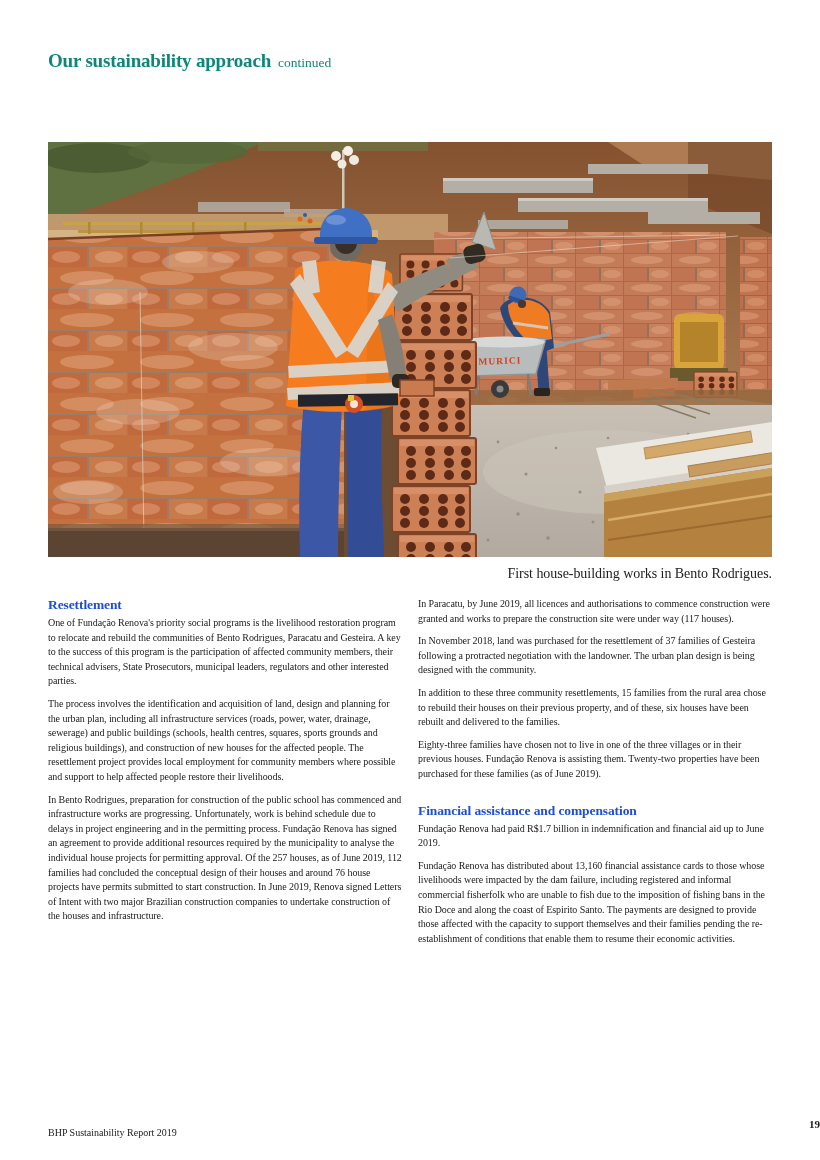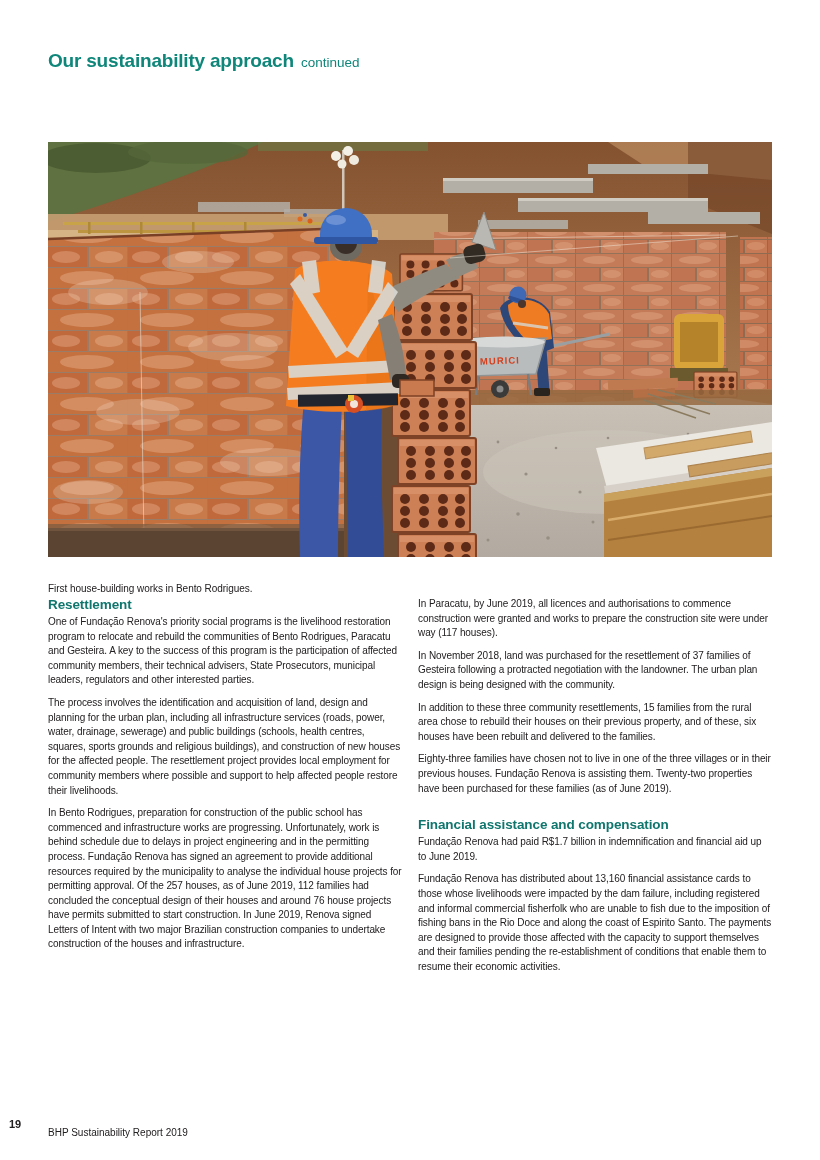--- a/index.html
+++ b/index.html
@@ -1,35 +1,35 @@
 <!DOCTYPE html>
 <html><head>
 <meta charset="utf-8">
 <style>
   html,body{margin:0;padding:0;background:#ffffff;}
   .page{position:relative;width:820px;height:1144px;background:#ffffff;overflow:hidden;
-        font-family:Liberation Sans, sans-serif;color:#232021;}
+        font-family:Liberation Serif, serif;color:#232021;}
   
   .hdr{position:absolute;left:48px;top:50px;white-space:nowrap;}
   .hdr .title{font-size:19px;font-weight:700;color:#0f867a;letter-spacing:-0.2px;}
   .hdr .cont{font-size:13.5px;font-weight:400;color:#0f867a;margin-left:7px;}
   
   figure{margin:0;position:absolute;left:48px;top:142px;width:724px;}
   figure svg{display:block;}
-  figcaption{margin-top:26px;font-size:10px;color:#232021;letter-spacing:-0.05px;}
+  figcaption{margin-top:9px;font-size:14px;color:#232021;letter-spacing:-0.05px;text-align:right;}
   
   .columns{position:absolute;left:48px;top:597px;width:724px;display:flex;gap:16px;}
   .col{width:354px;}
-  h2.sec{font-size:13.5px;font-weight:700;color:#0f766e;margin:0 0 3px 0;letter-spacing:-0.1px;}
+  h2.sec{font-size:13.5px;font-weight:700;color:#1d4ed8;margin:0 0 3px 0;letter-spacing:-0.1px;}
   h2.sec.mt{margin-top:21px;}
   .col p{font-size:10px;line-height:14.6px;margin:0 0 8px 0;letter-spacing:-0.08px;}
   
   .footer{position:absolute;left:0;right:0;top:1118px;height:16px;}
   .footer .rep{position:absolute;left:48px;top:9px;font-size:10px;color:#232021;}
-  .footer .pg{position:absolute;left:0;right:0;top:0;text-align:left;font-size:11px;font-weight:700;color:#232021;padding-left:9px;}
+  .footer .pg{position:absolute;left:0;right:0;top:0;text-align:right;font-size:11px;font-weight:700;color:#232021;padding-left:9px;}
 </style>
 </head>
 <body>
 
 <div class="page">
 
   <div class="hdr">
     <span class="title">Our sustainability approach</span><span class="cont">continued</span>
   </div>
 

